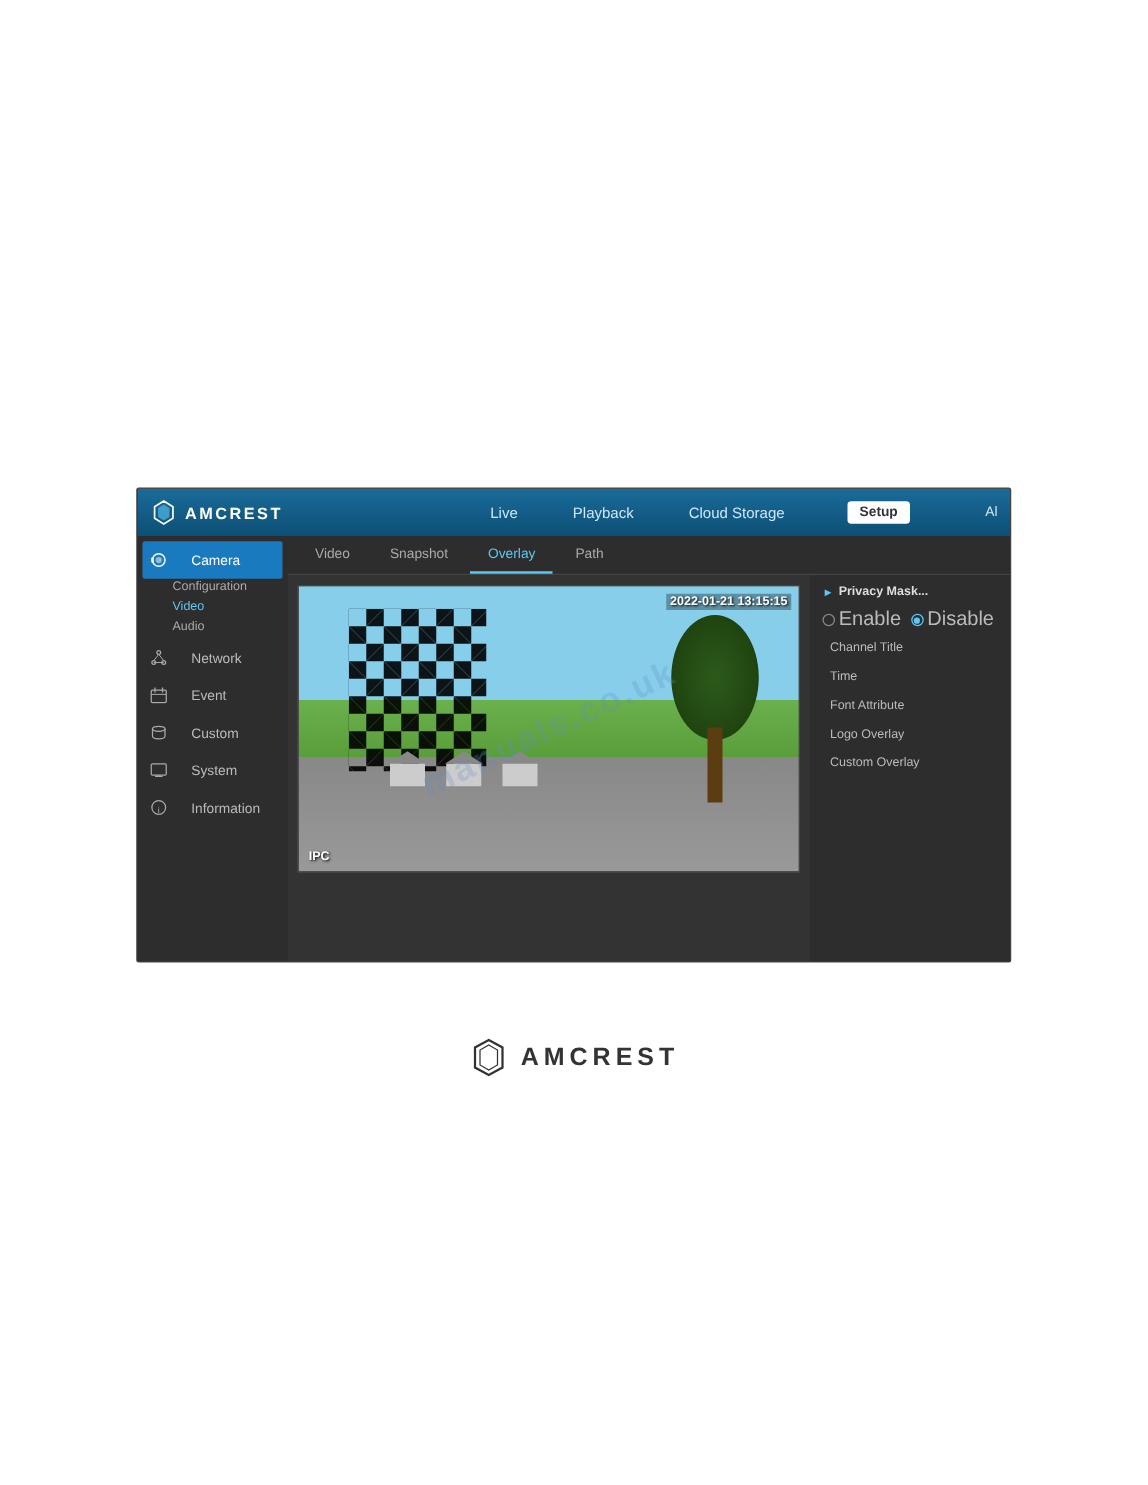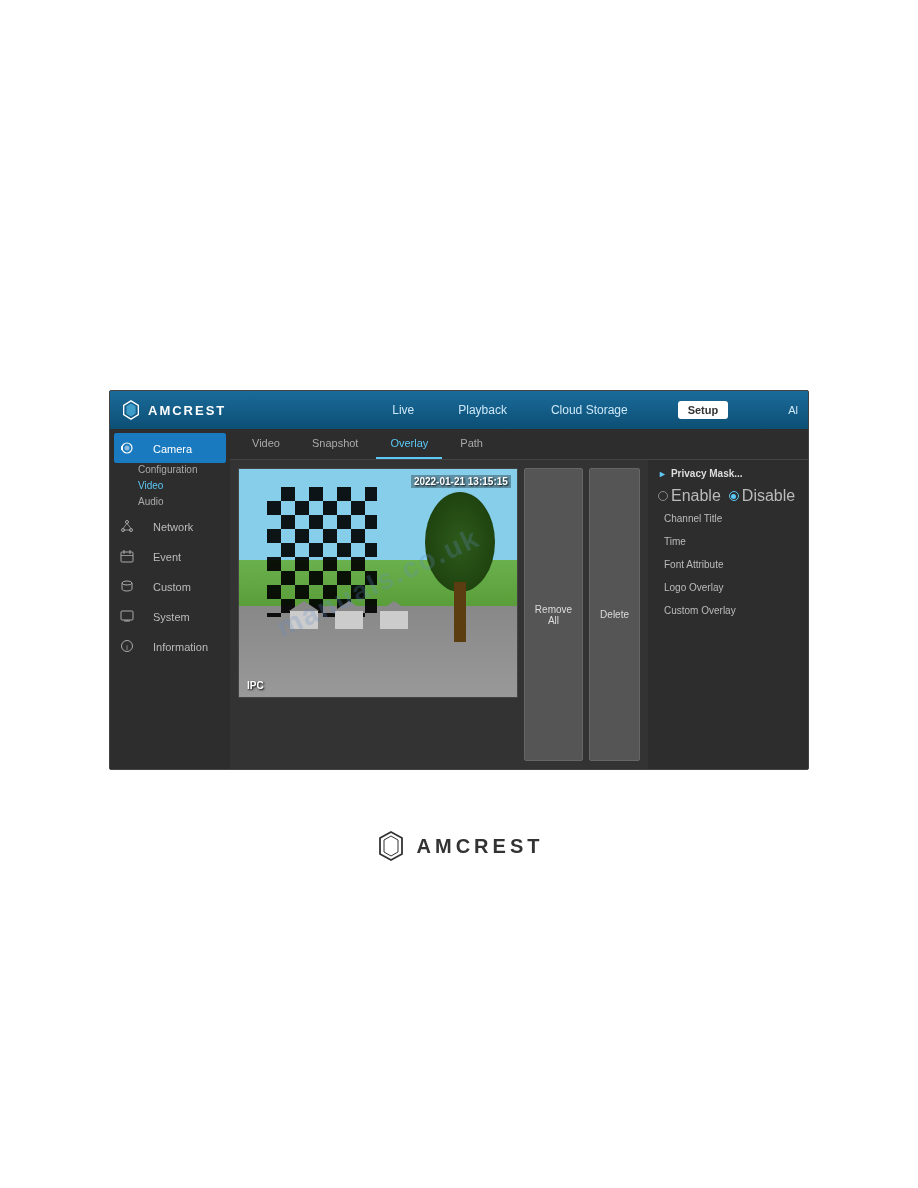--- a/index.html
+++ b/index.html
@@ -572,24 +572,20 @@
               </div>
 
               <div class="timestamp-overlay">2022-01-21 13:15:15</div>
               <div class="channel-label">IPC</div>
 
               <div class="watermark">
                 <span class="watermark-inner">manuals.co.uk</span>
               </div>
             </div>
 
-            <div class="button-row">
-              <button class="btn">Remove All</button>
-              <button class="btn">Delete</button>
-            </div>
 
 
           </div>
 
           <div class="overlay-settings">
 
             <div class="overlay-header">
               <div class="overlay-title">
                 <span style="color:#5bc8f5; font-size:9px;">►</span>
                 <span>Privacy Mask...</span>

